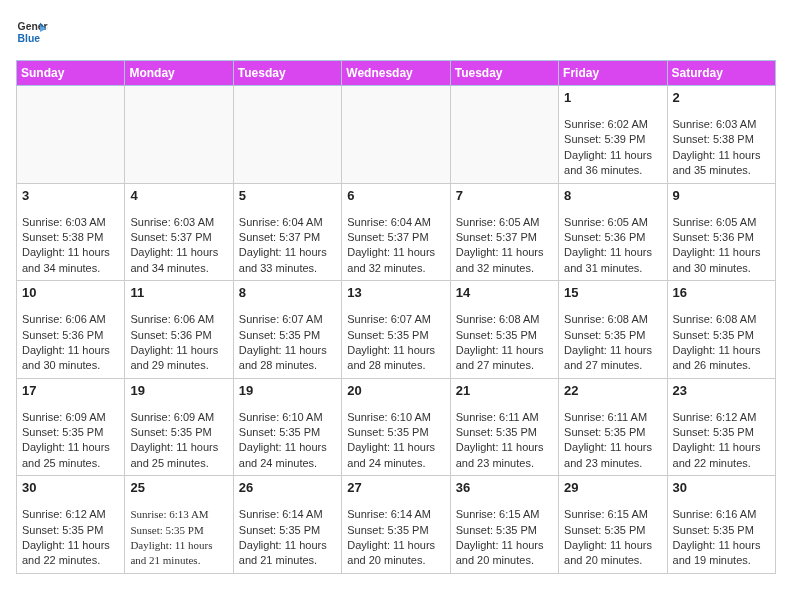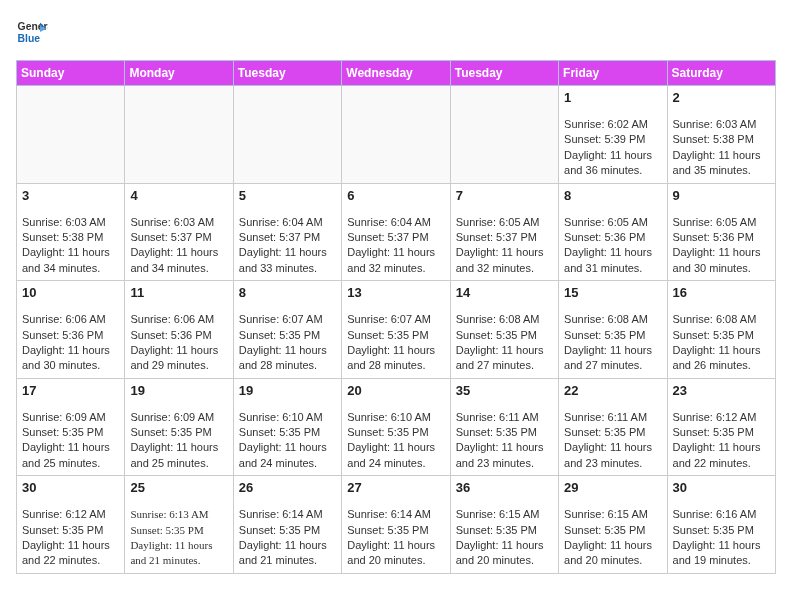--- a/index.html
+++ b/index.html
@@ -254,21 +254,21 @@
 and 24 minutes.</div>
         </td>
         <td>
           <span class="day-num">20</span>
           <div class="day-info" style="white-space: pre-line;">Sunrise: 6:10 AM
 Sunset: 5:35 PM
 Daylight: 11 hours
 and 24 minutes.</div>
         </td>
         <td>
-          <span class="day-num">35</span>
+          <span class="day-num">21</span>
           <div class="day-info" style="white-space: pre-line;">Sunrise: 6:11 AM
 Sunset: 5:35 PM
 Daylight: 11 hours
 and 23 minutes.</div>
         </td>
         <td>
           <span class="day-num">22</span>
           <div class="day-info" style="white-space: pre-line;">Sunrise: 6:11 AM
 Sunset: 5:35 PM
 Daylight: 11 hours

